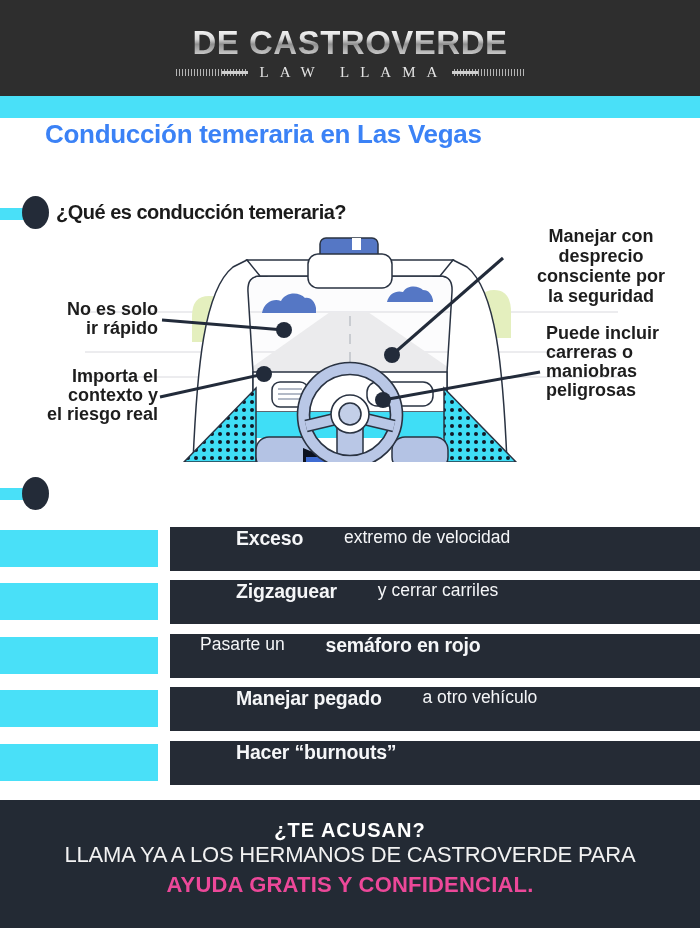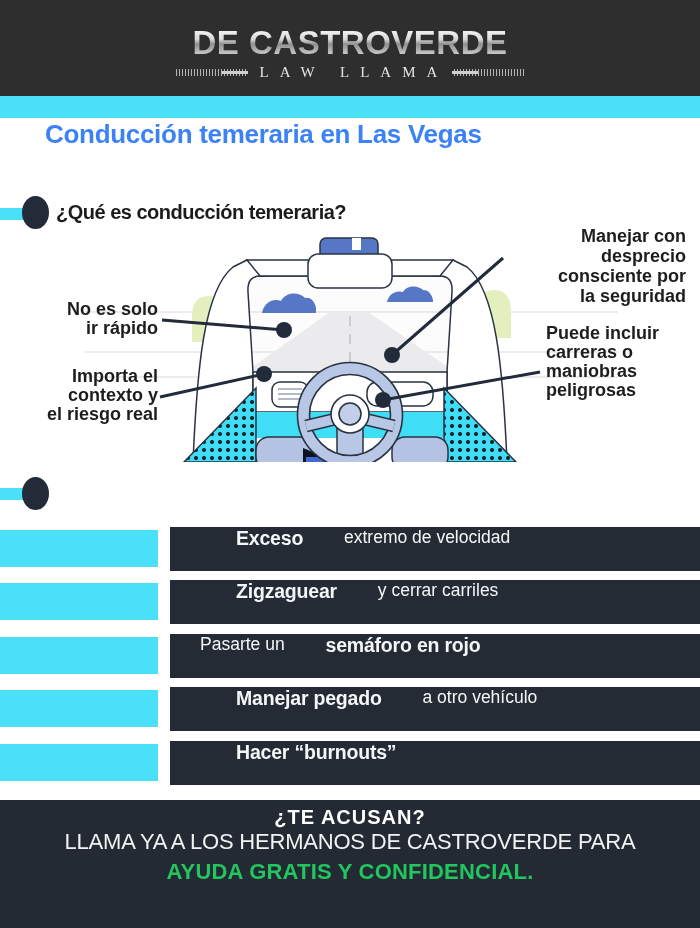--- a/index.html
+++ b/index.html
@@ -49,40 +49,40 @@
   .acc2 { top:488px; } .dot2 { top:477px; } .head2 { top:478px; }
 
   
   .illus { position:absolute; left:0; top:230px; }
   .callout {
     position:absolute; font-size:18px; font-weight:bold; color:#1d1d1d;
     line-height:19px; white-space:pre-line;
   }
   .co1 { left:0;   top:300px; width:158px; text-align:right; }
   .co2 { left:0;   top:367px; width:158px; text-align:right; }
-  .co3 { left:516px; top:226px; width:170px; text-align:right; line-height:20px; }
+  .co3 { left:516px; top:226px; width:170px; text-align:center; line-height:20px; }
   .co4 { left:546px; top:324px; width:150px; text-align:left; }
 
   
   .row-accent { position:absolute; left:0; width:158px; height:37px; background:#49e0f8; }
   .row-bar {
     position:absolute; left:170px; width:530px; height:44px; background:#252b35;
     display:flex; align-items:flex-start; padding-left:30px; box-sizing:border-box;
     color:#f5f6f8; font-size:17.5px; white-space:pre;gap:36px;
   }
   .row-bar b { font-size:19.5px; letter-spacing:-0.2px; }
 
   
   .footer {
     position:absolute; left:0; top:800px; width:700px; height:128px; background:#232a34;
     text-align:center; color:#ffffff;
   }
-  .footer-q  { margin-top:6px; font-size:20px; font-weight:bold; letter-spacing:1px; }
+  .footer-q  { margin-top:19px; font-size:20px; font-weight:bold; letter-spacing:1px; }
   .footer-l2 {  font-size:22px; font-weight:normal; letter-spacing:-0.2px; color:#f2f2f2; }
-  .footer-l3 { margin-top:4px;  font-size:22px; font-weight:bold; color:#22c55e; letter-spacing:0.2px; }
+  .footer-l3 { margin-top:4px;  font-size:22px; font-weight:bold; color:#ec4899; letter-spacing:0.2px; }
 </style>
 </head>
 <body>
 
 <div class="page">
 
   <div class="header">
     <div class="brand">DE CASTROVERDE</div>
     <div class="tagline-row">
       <div class="rule left"></div>

